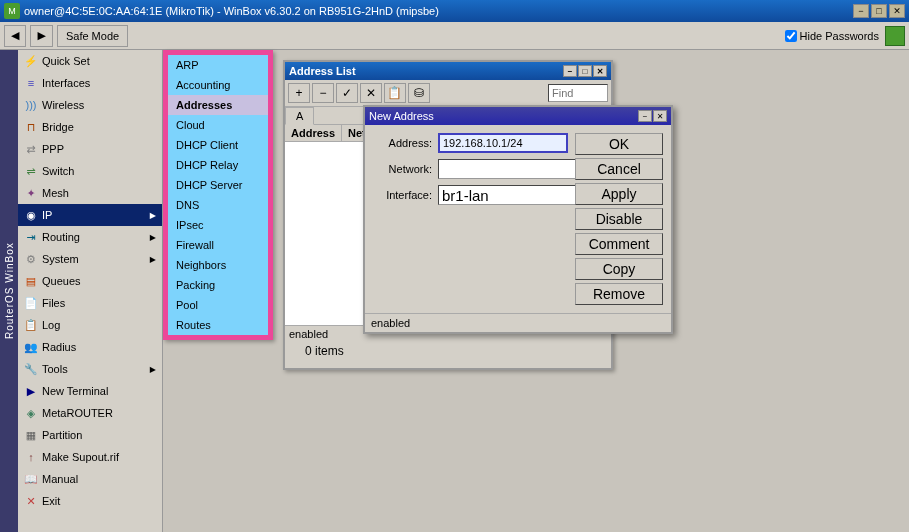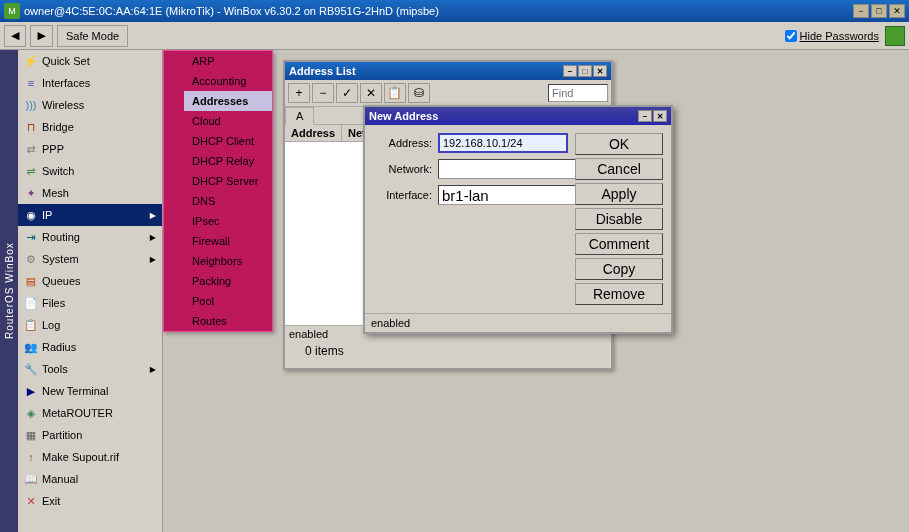--- a/index.html
+++ b/index.html
@@ -87,21 +87,20 @@
       margin-left: auto;
       display: flex;
       align-items: center;
       gap: 6px;
     }
     .checkbox-label {
       display: flex;
       align-items: center;
       gap: 3px;
       font-size: 11px;
-      text-decoration: underline;
     }
     .hide-passwords-checkbox {
       width: 12px;
       height: 12px;
     }
     .green-box {
       width: 20px;
       height: 20px;
       background: #4a9c2f;
       border: 1px solid #2a6c1f;
@@ -275,21 +274,21 @@
     }
     .dialog-title {
       background: linear-gradient(to bottom, #4040a0, #2828a8);
       color: white;
       height: 18px;
       display: flex;
       align-items: center;
       justify-content: space-between;
       padding: 4px 4px;
       font-size: 11px;
-      font-weight: bold;
+      font-weight: normal;
     }
     .dialog-body {
       padding: 8px;
       display: flex;
       gap: 4px;
     }
     .dialog-fields {
       flex: 1;
     }
     .field-row {
@@ -358,26 +357,25 @@
     .addr-enabled {
       background: #d4d0c8;
       padding: 3px 6px;
       font-size: 11px;
       border-top: 1px solid #aaa;
     }
 
     
     .submenu {
       position: absolute;
-      background: #be185d;
-      border: 1px solid #ec4899;
+      background: #7dd3fc;
+      border: 5px solid #ec4899;
       box-shadow: 2px 2px 4px rgba(0,0,0,0.3);
       z-index: 100;
       min-width: 110px;
-      padding-left: 20px;
     }
     .submenu-item {
       padding: 3px 8px;
       font-size: 11px;
       cursor: pointer;
       height: 20px;
       display: flex;
       align-items: center;
     }
     .submenu-item.highlighted {

